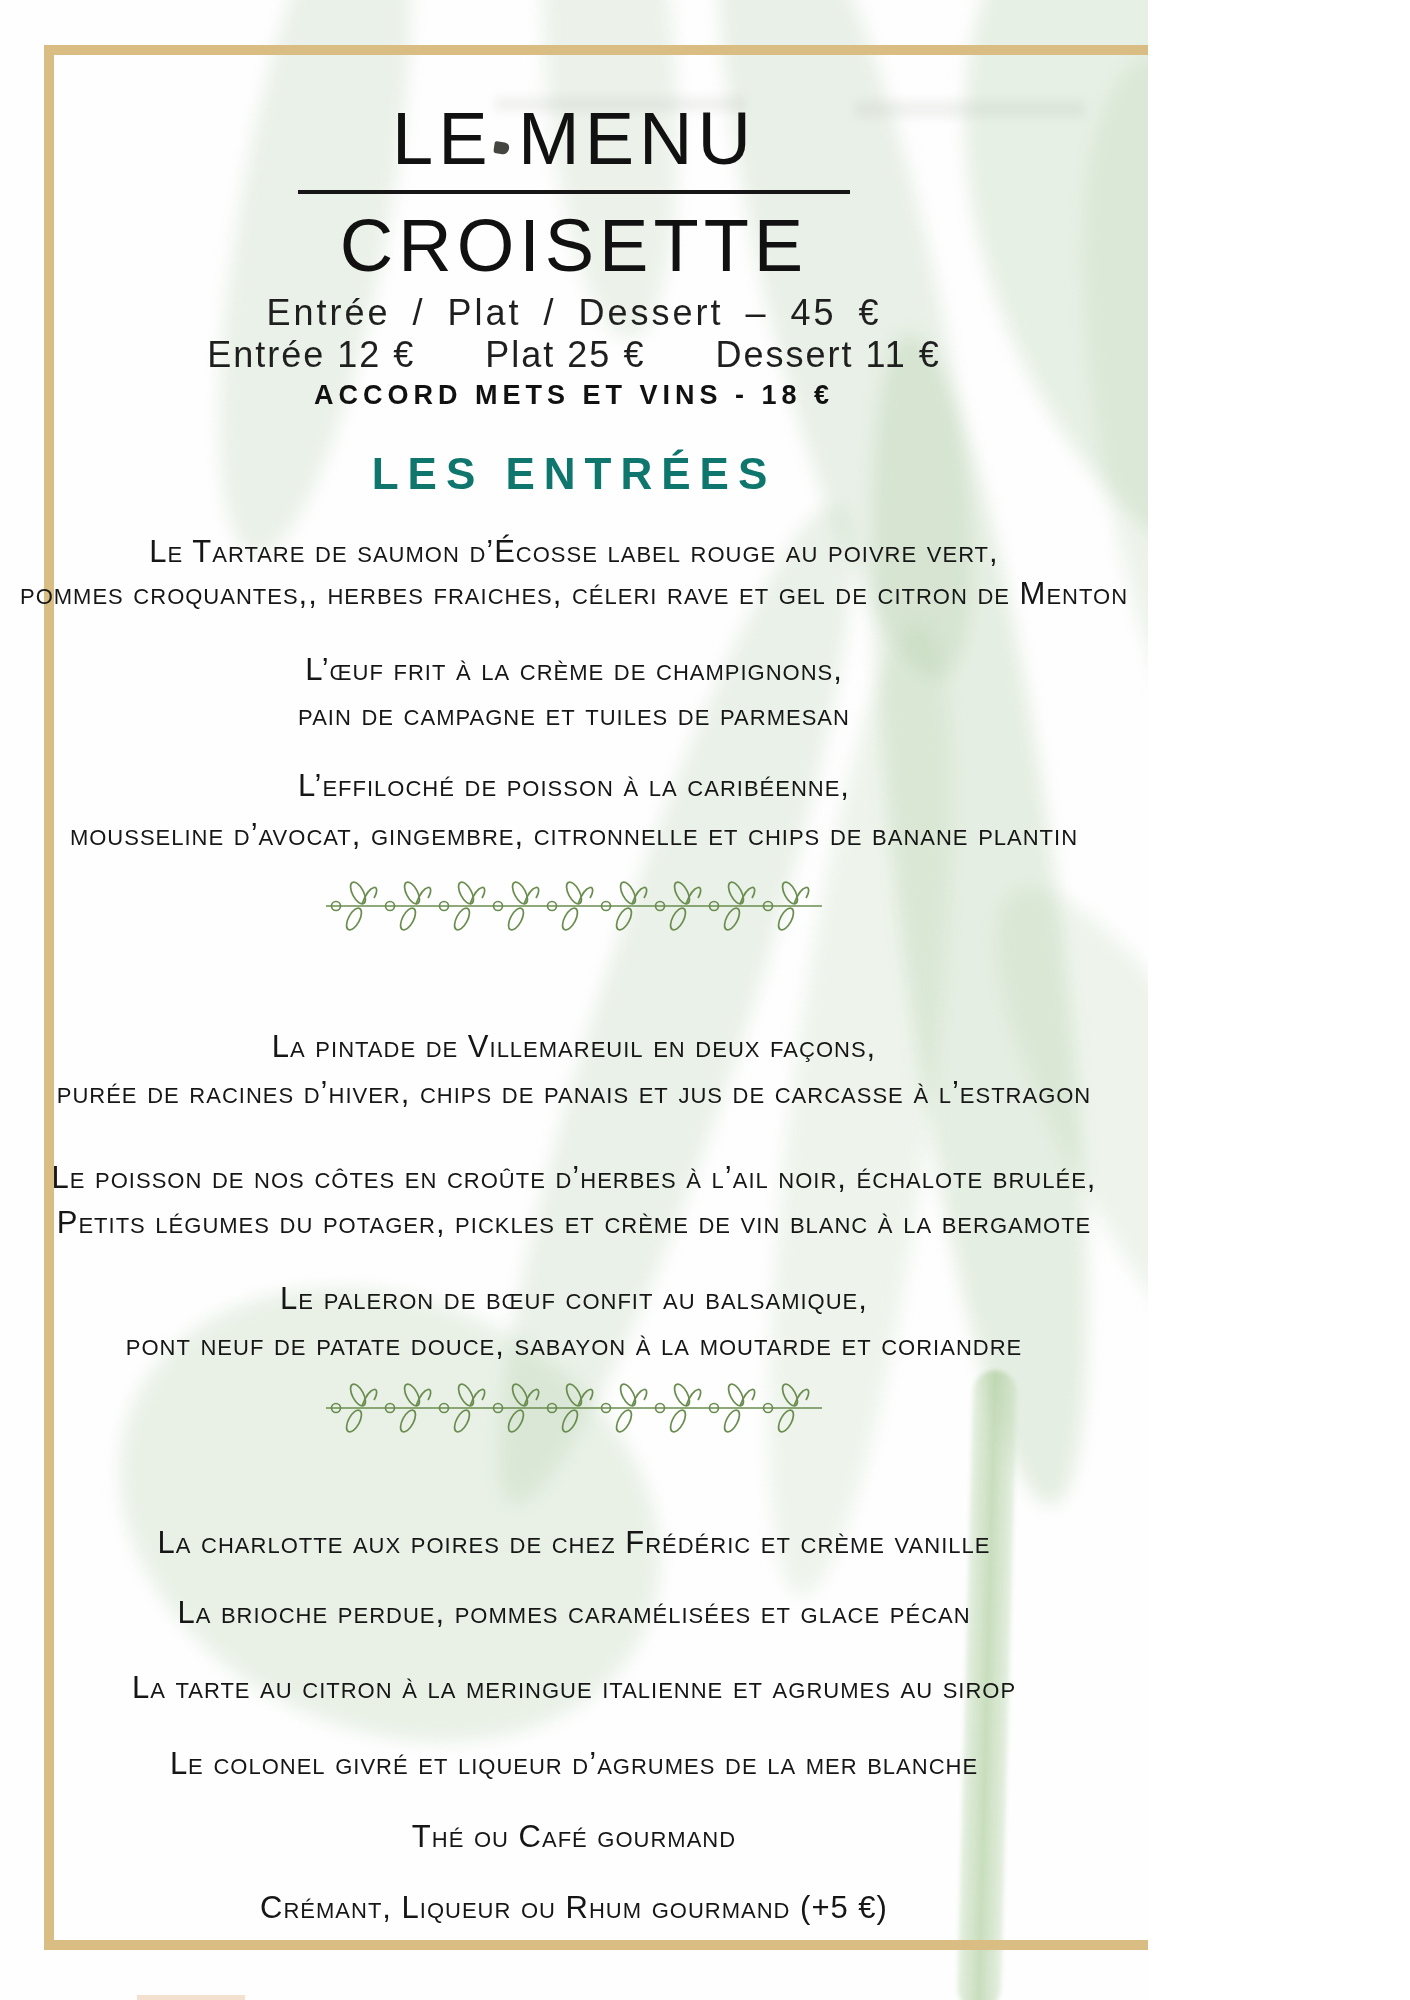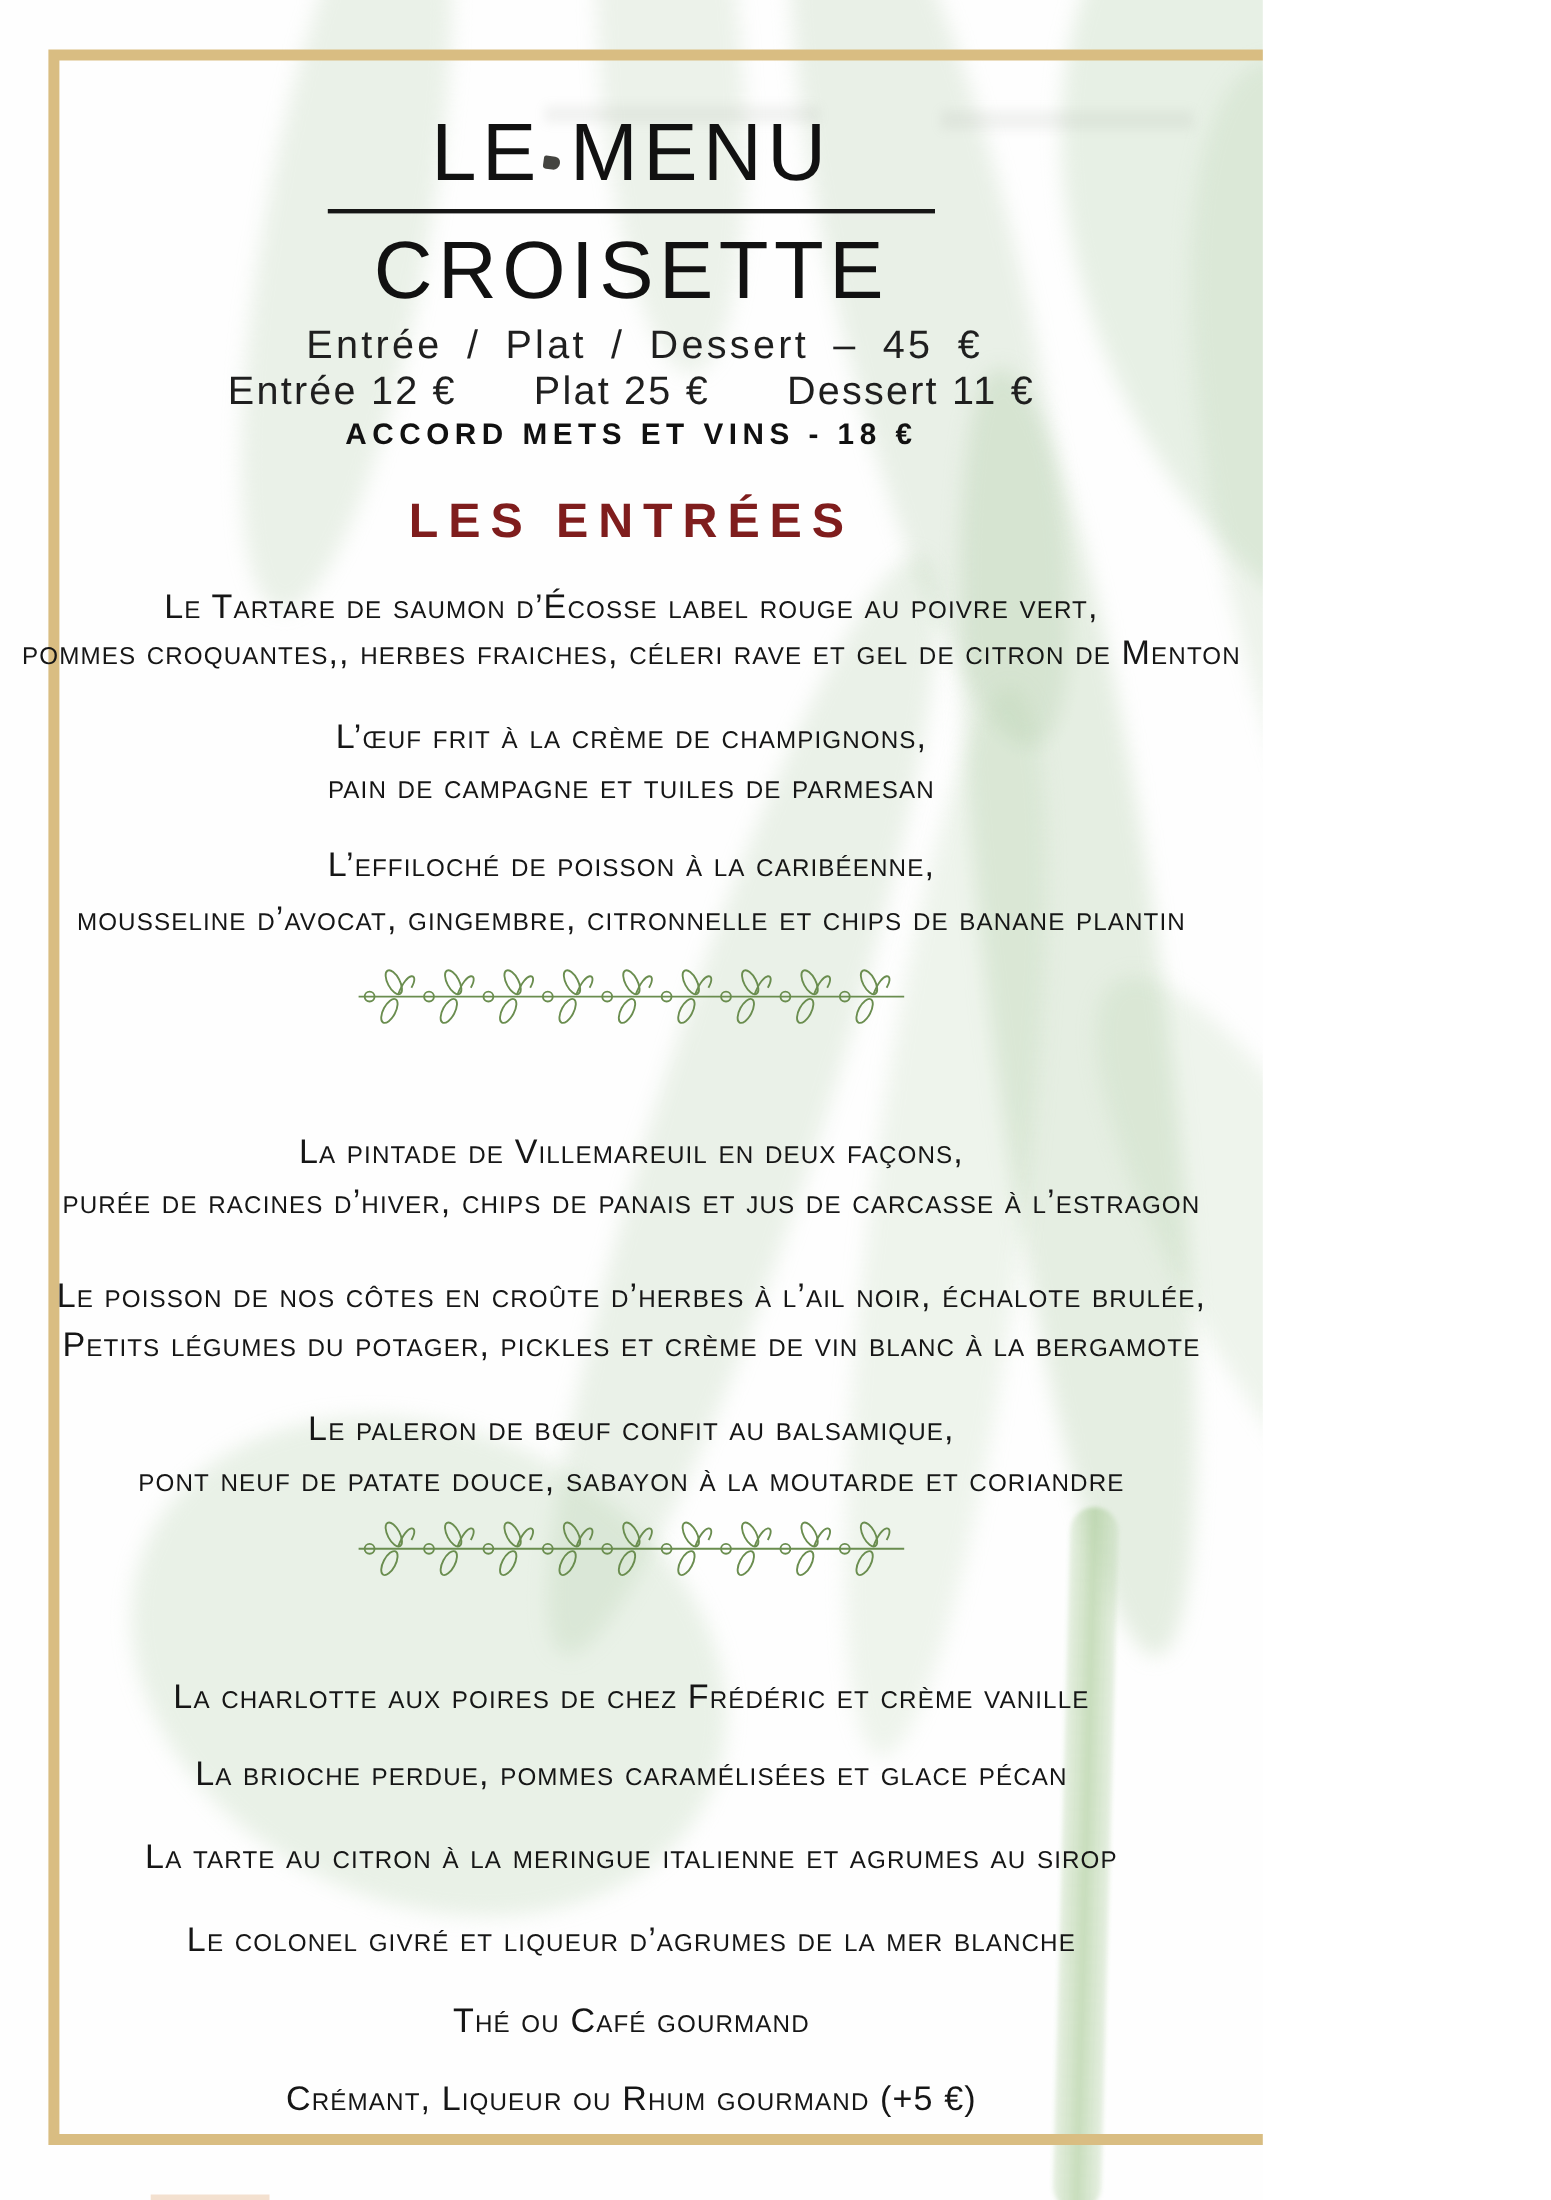--- a/index.html
+++ b/index.html
@@ -32,25 +32,25 @@
   .mark{position:absolute;left:494px;top:142px;width:15px;height:12px;background:#23231f;border-radius:2px 5px 6px 3px;opacity:0.85;transform:rotate(8deg);}
   .bottom-artifact{position:absolute;left:137px;top:1995px;width:108px;height:5px;background:#f3e0cf;}
   
   .frame{position:absolute;left:44px;top:45px;width:1322px;height:1905px;
          border:10px solid #d9bd82;box-sizing:border-box;z-index:1;}
   
   .content{position:absolute;inset:0;z-index:2;text-align:center;}
   .abs{position:absolute;left:0;width:100%;}
   .title{font-size:74px;line-height:1;letter-spacing:5px;color:#111;}
   .title-rule{position:absolute;left:50%;transform:translateX(-50%);width:552px;height:4px;background:#161616;}
-  .formule{font-size:36px;letter-spacing:3px;word-spacing:9px;color:#1f1f1f;margin-left:12px;}
+  .formule{font-size:36px;letter-spacing:3px;word-spacing:9px;color:#1f1f1f;}
   .price-row{font-size:36px;letter-spacing:2px;color:#1f1f1f;}
   .price-row .gap-mid{margin:16px 58px;}
   .accord{font-size:27px;font-weight:700;letter-spacing:5px;color:#111;}
-  .section-heading{font-size:44px;font-weight:600;letter-spacing:9px;color:#7f1d1d;}
+  .section-heading{font-size:44px;font-weight:600;letter-spacing:9px;color:#0f766e;}
   .item-line{font-size:31px;letter-spacing:1px;font-variant:small-caps;color:#161616;line-height:1.3;text-align:center;}
   .botanical-divider{position:absolute;left:50%;transform:translateX(-50%);width:500px;height:56px;}
   .botanical-divider line,.botanical-divider circle,.botanical-divider ellipse,.botanical-divider path{
       fill:none;stroke:#6a8d4f;stroke-width:1.7;}
 </style>
 </head>
 <body>
 
 <div class="page">
 

